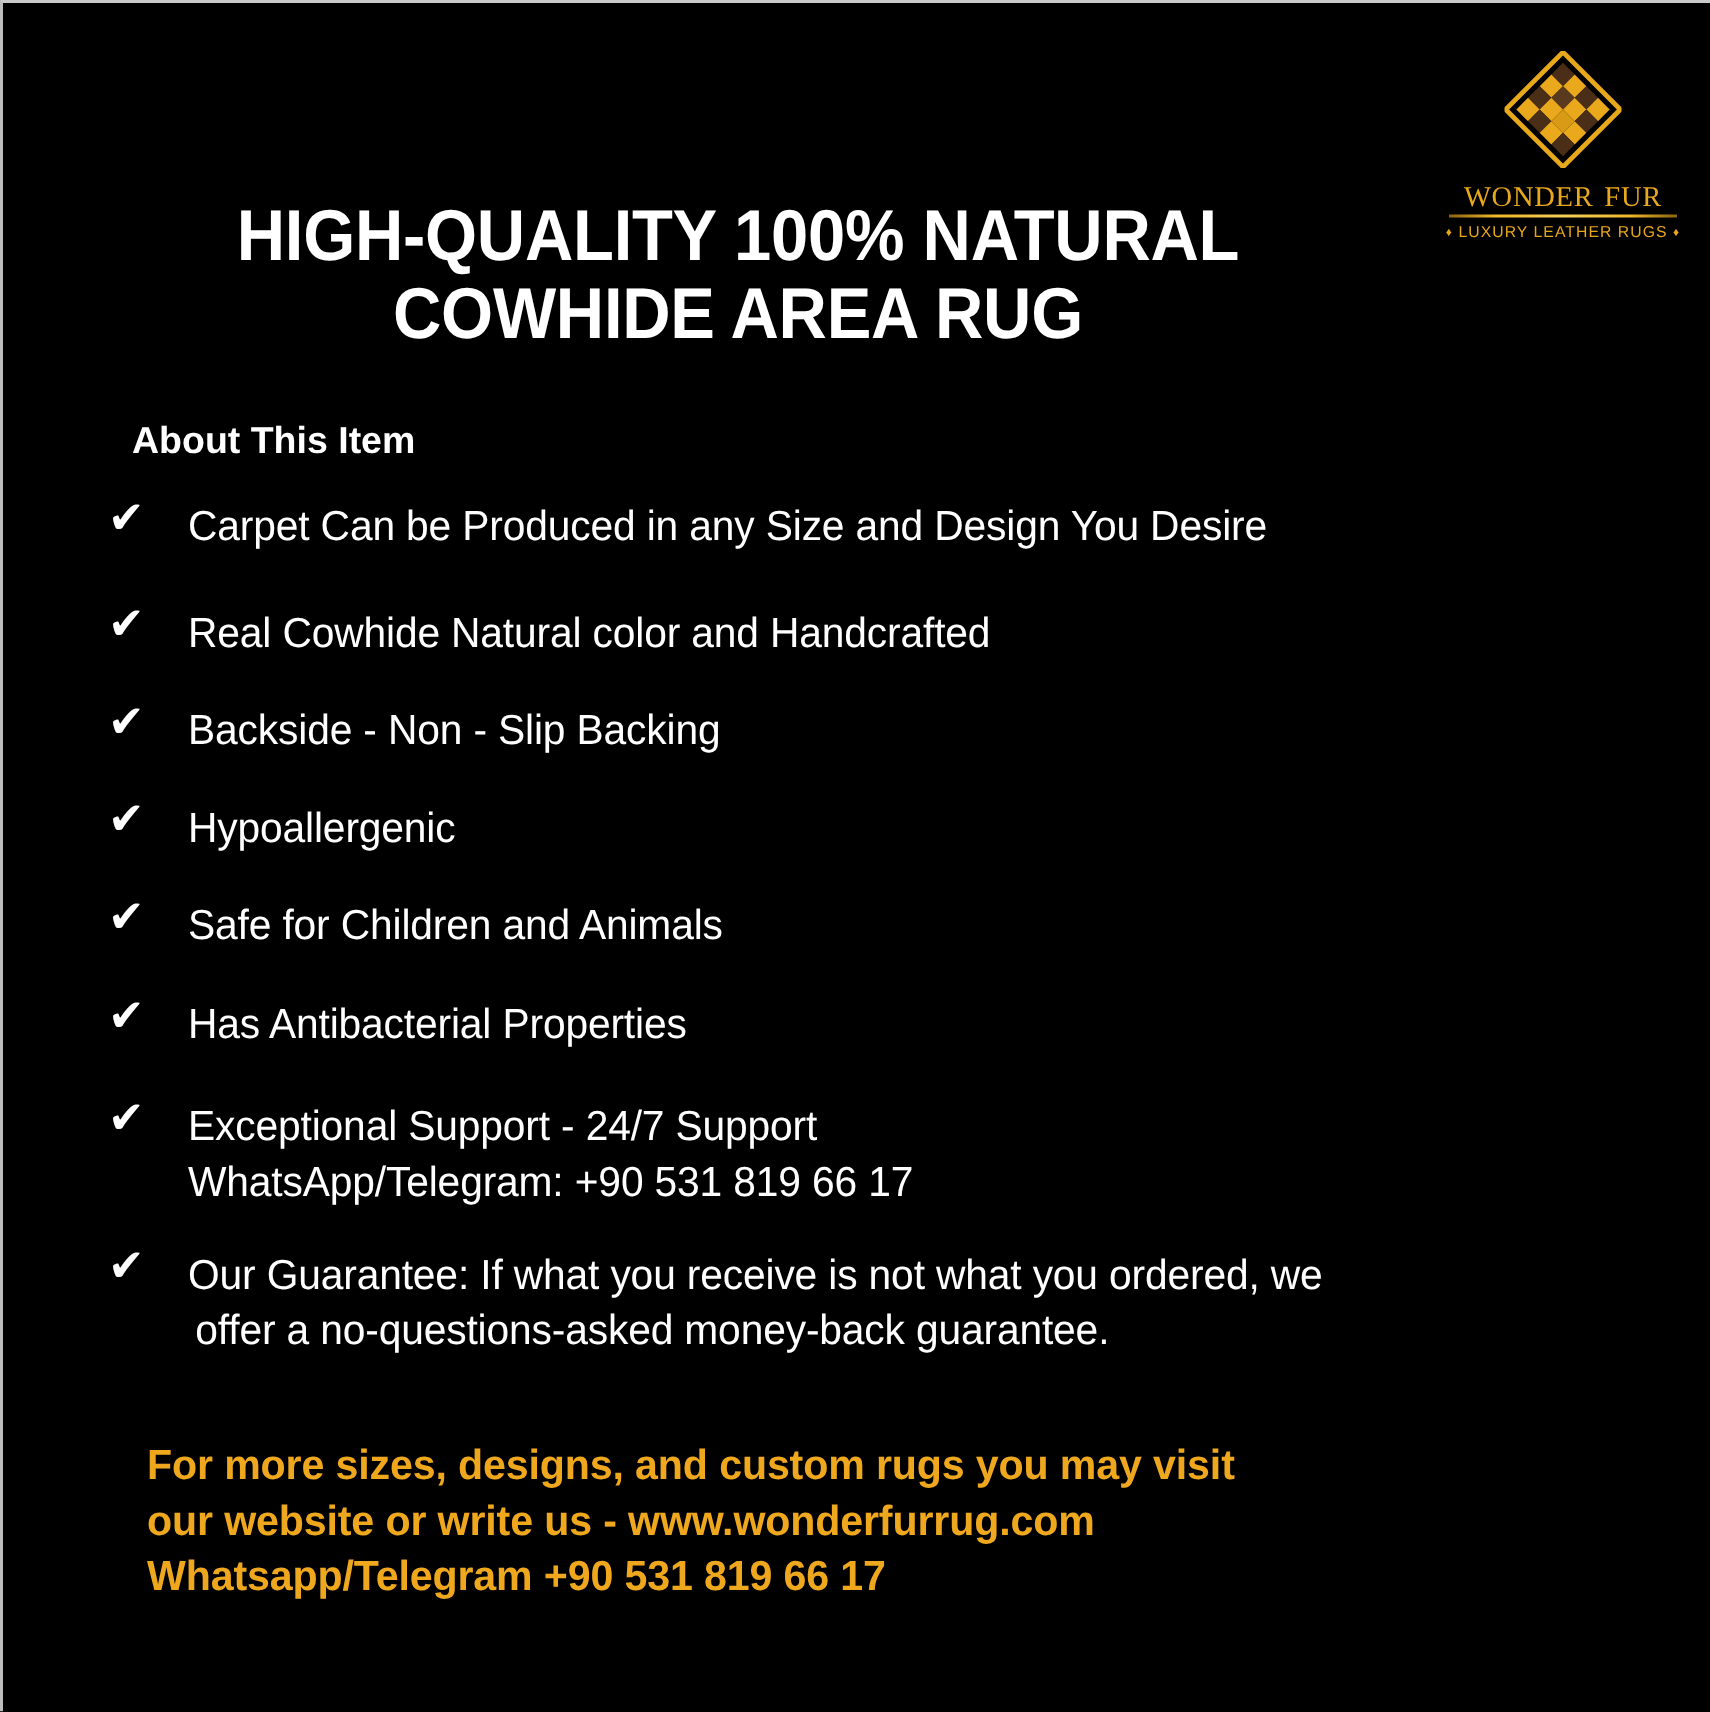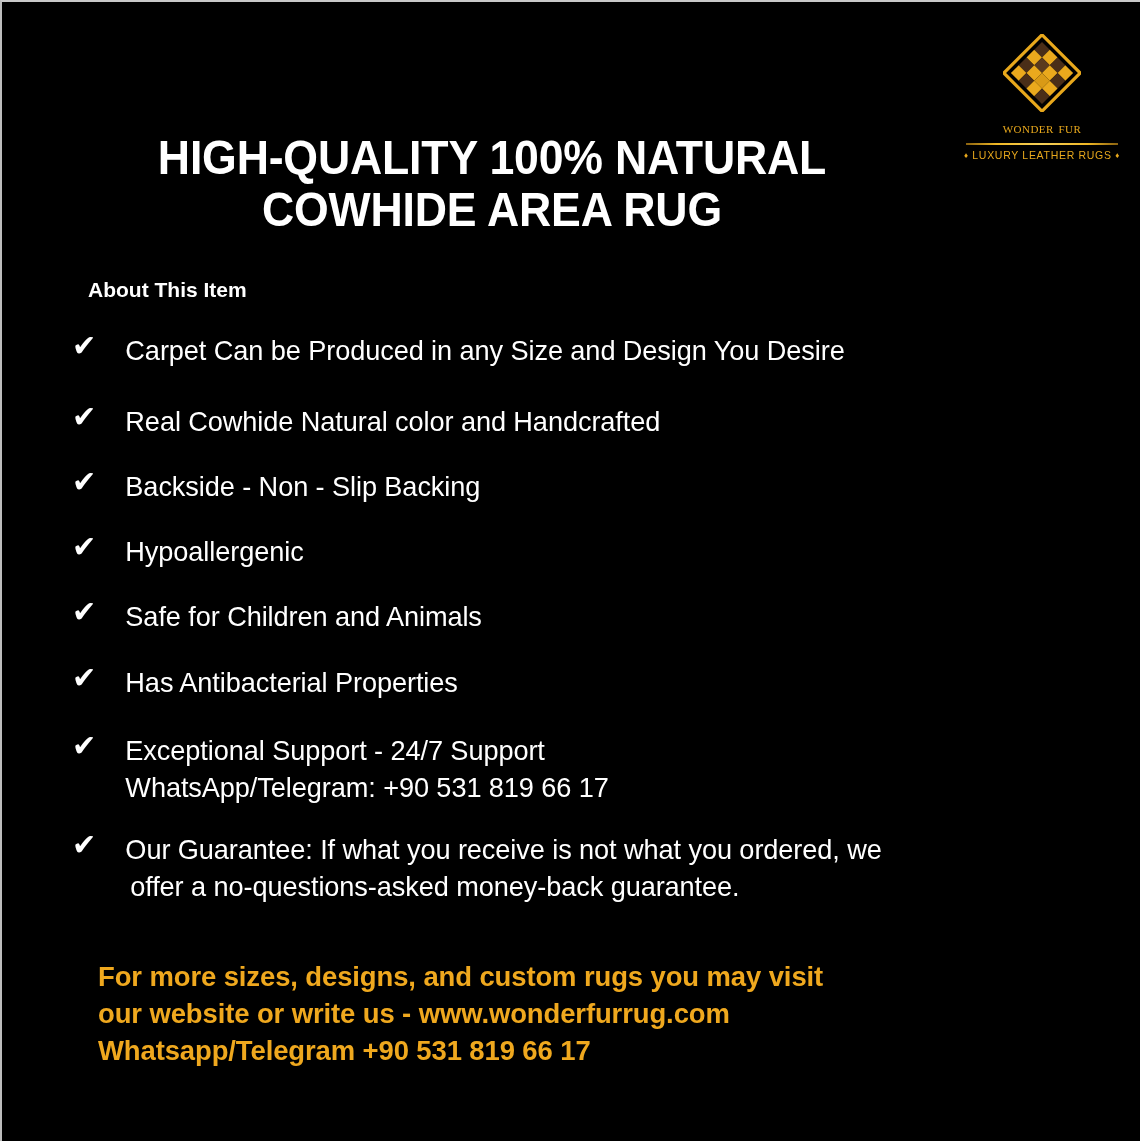--- a/index.html
+++ b/index.html
@@ -37,21 +37,21 @@
     width: 78px;
     height: 78px;
     margin: 0 auto;
   }
   .brand-mark svg { display: block; }
 
   .brand-name {
     margin-top: 2px;
     font-family: "Liberation Serif", serif;
     font-weight: 400;
-    font-size: 16px;
+    font-size: 27px;
     line-height: 28px;
     letter-spacing: 0.5px;
     color: #e8a81c;
     white-space: nowrap;
     font-variant: small-caps;
     text-transform: lowercase;
   }
   .brand-rule {
     width: 152px;
     height: 2px;
@@ -88,21 +88,21 @@
   .title .ln { display: block; }
 
   
   .section-heading {
     position: absolute;
     left: 86px;
     top: 253px;
     color: #ffffff;
     font-family: "Liberation Sans", sans-serif;
     font-weight: 700;
-    font-size: 21px;
+    font-size: 25px;
     line-height: 36px;
     letter-spacing: 0px;
   }
 
   
   .features {
     position: absolute;
     left: 70px;
     top: 330px;
     width: 1010px;

